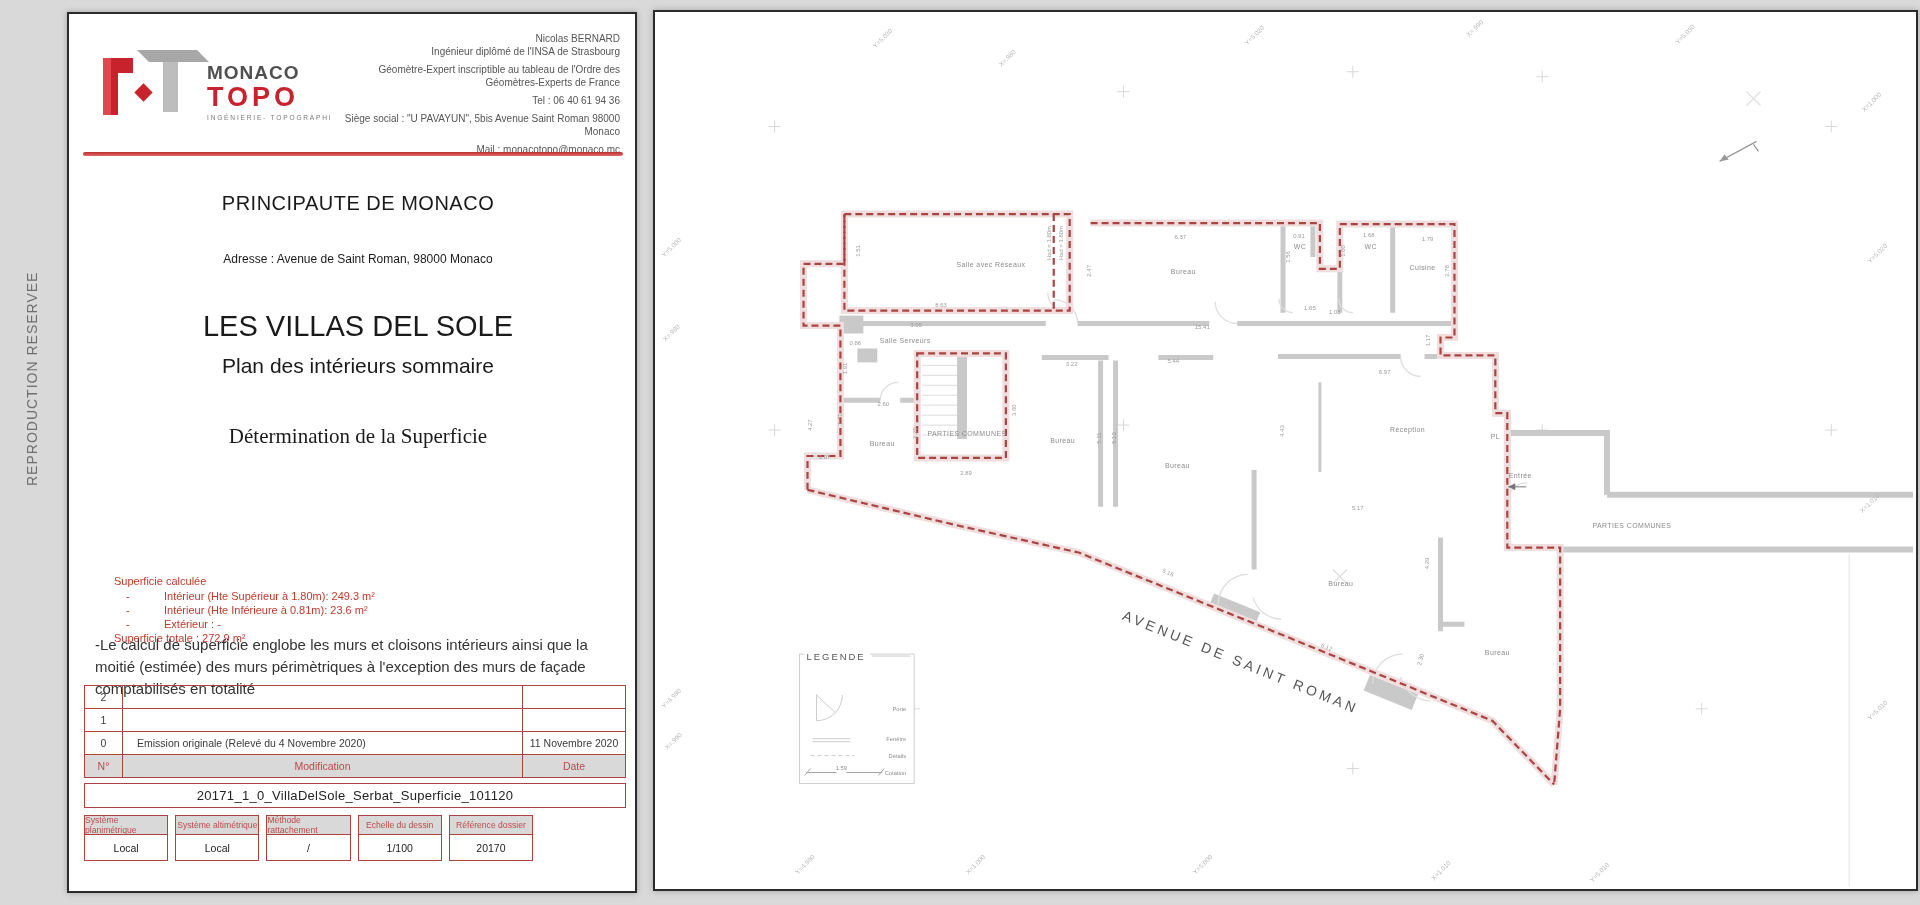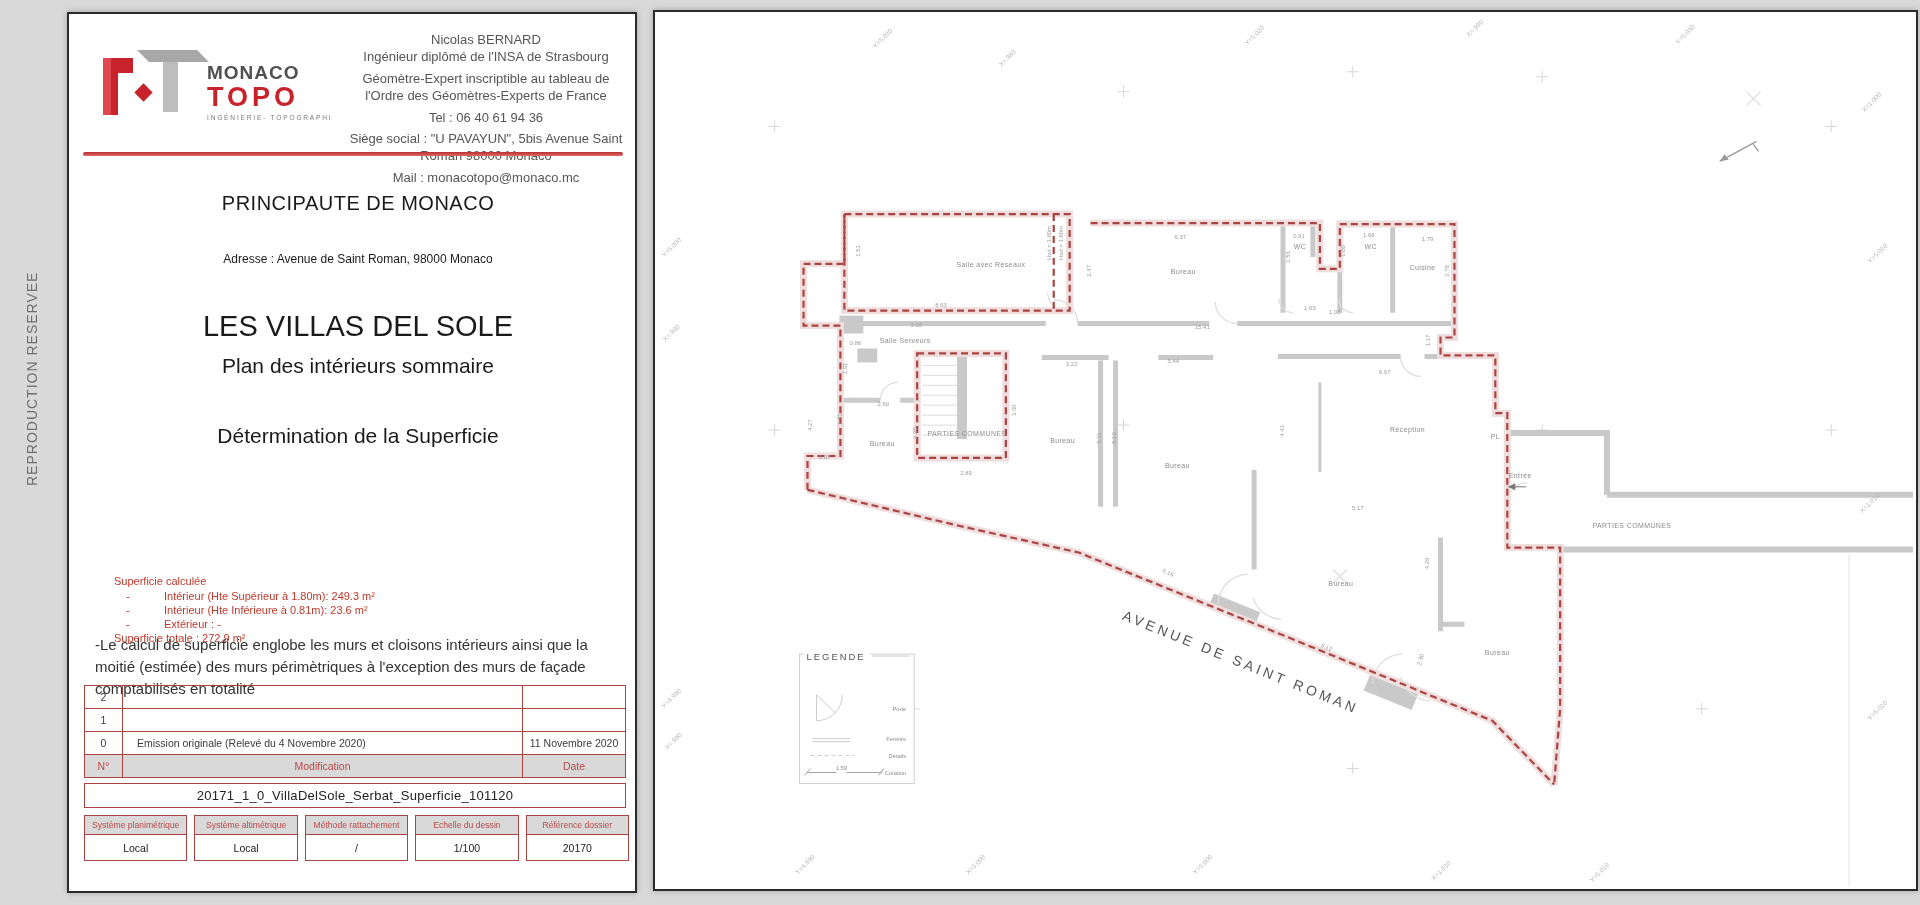--- a/index.html
+++ b/index.html
@@ -5,47 +5,47 @@
   html,body{margin:0;padding:0;background:#d9d9d9;width:1920px;height:905px;overflow:hidden;
     font-family:"Liberation Sans",sans-serif;}
   .sheet{position:absolute;background:#fff;border:2px solid #2b2b2b;box-sizing:border-box;
     box-shadow:0 0 6px rgba(0,0,0,.25);}
   #left-sheet{left:67px;top:12px;width:570px;height:881px;}
   #right-sheet{left:653px;top:10px;width:1265px;height:881px;}
   #side-strip-label{position:absolute;left:-18px;top:428px;transform:rotate(-90deg);
     color:#6f6f6f;font-size:14px;letter-spacing:1px;white-space:nowrap;width:100px;}
   
   .abs{position:absolute;box-sizing:border-box;}
-  #contact-block{left:274px;top:18px;width:286px;text-align:center;color:#555;font-size:13px;line-height:1.3;}
+  #contact-block{left:265px;top:18px;width:286px;text-align:right;color:#555;font-size:10px;line-height:1.3;}
   #contact-block .c-line{margin-bottom:5px;}
   #red-rule{left:14px;top:138px;width:540px;height:4px;background:linear-gradient(#b82e2e,#e46a6a);border-radius:2px;}
   .center-text{left:4px;width:570px;text-align:center;color:#1a1a1a;}
   #country-title{top:178px;font-size:20px;letter-spacing:.5px;}
   #address-line{top:238px;font-size:12px;}
   #project-title{top:296px;font-size:29px;}
   #subtitle-1{top:340px;font-size:21px;}
-  #subtitle-2{top:410px;font-size:21px;}
+  #subtitle-2{top:410px;font-size:21px;font-family:Liberation Serif, serif;}
   #superficie-block{left:45px;top:538px;color:#c0392b;font-size:11px;line-height:1.0;}
   #superficie-block .sup-head{margin-bottom:4px;margin-top:24px;}
   #superficie-block .sup-item{margin:0 0 3px 0;display:flex;}
   #superficie-block .sup-item .dash{width:38px;text-align:left;padding-left:12px;}
   #superficie-block .sup-item .txt{background:rgba(255,235,235,.0);}
   #superficie-total{}
   #notes-block{left:26px;top:620px;width:500px;color:#333;font-size:15px;line-height:1.45;}
   #notes-block .note-precision{margin-top:3px;margin-left:-4px;}
   
   #revision-table{left:15px;top:671px;width:542px;border-top:1.4px solid #a94442;border-left:1.4px solid #a94442;
     display:grid;grid-template-columns:38px 1fr 103px;grid-auto-rows:23px;}
   #revision-table .cell{border-right:1.4px solid #a94442;border-bottom:1.4px solid #a94442;
     display:flex;align-items:center;justify-content:center;font-size:10.5px;color:#3a3a3a;box-sizing:border-box;}
   #revision-table .cell.mod{justify-content:flex-start;padding-left:14px;}
   #revision-table .cell.hdr{background:#d9d9d9;color:#b94a48;}
   #filename-bar{left:15px;top:769px;width:542px;height:25px;border:1.4px solid #a94442;
     display:flex;align-items:center;justify-content:center;font-size:13px;color:#222;letter-spacing:.3px;}
-  #meta-table{left:15px;top:801px;width:545px;display:flex;gap:7px;}
+  #meta-table{left:15px;top:801px;width:449px;display:flex;gap:7px;}
   .meta-box{width:103px;border:1.4px solid #a94442;}
   .meta-box .m-h{height:18px;background:#d9d9d9;color:#b94a48;font-size:8.6px;display:flex;align-items:center;justify-content:center;border-bottom:1.4px solid #a94442;}
   .meta-box .m-v{height:25px;display:flex;align-items:center;justify-content:center;font-size:10.5px;color:#222;}
   
   #plan-svg{width:100%;height:100%;display:block;}
   #plan-svg text{font-family:"Liberation Sans",sans-serif;}
   #room-labels text{font-size:7px;fill:#8b8b8b;text-anchor:middle;letter-spacing:.4px;}
   #dim-labels text{font-size:6px;fill:#9b9b9b;text-anchor:middle;}
   #grid-labels text{font-size:6.5px;fill:#b9b9b9;text-anchor:middle;}
   #legend-labels text{font-size:5.8px;fill:#8d8d8d;}

